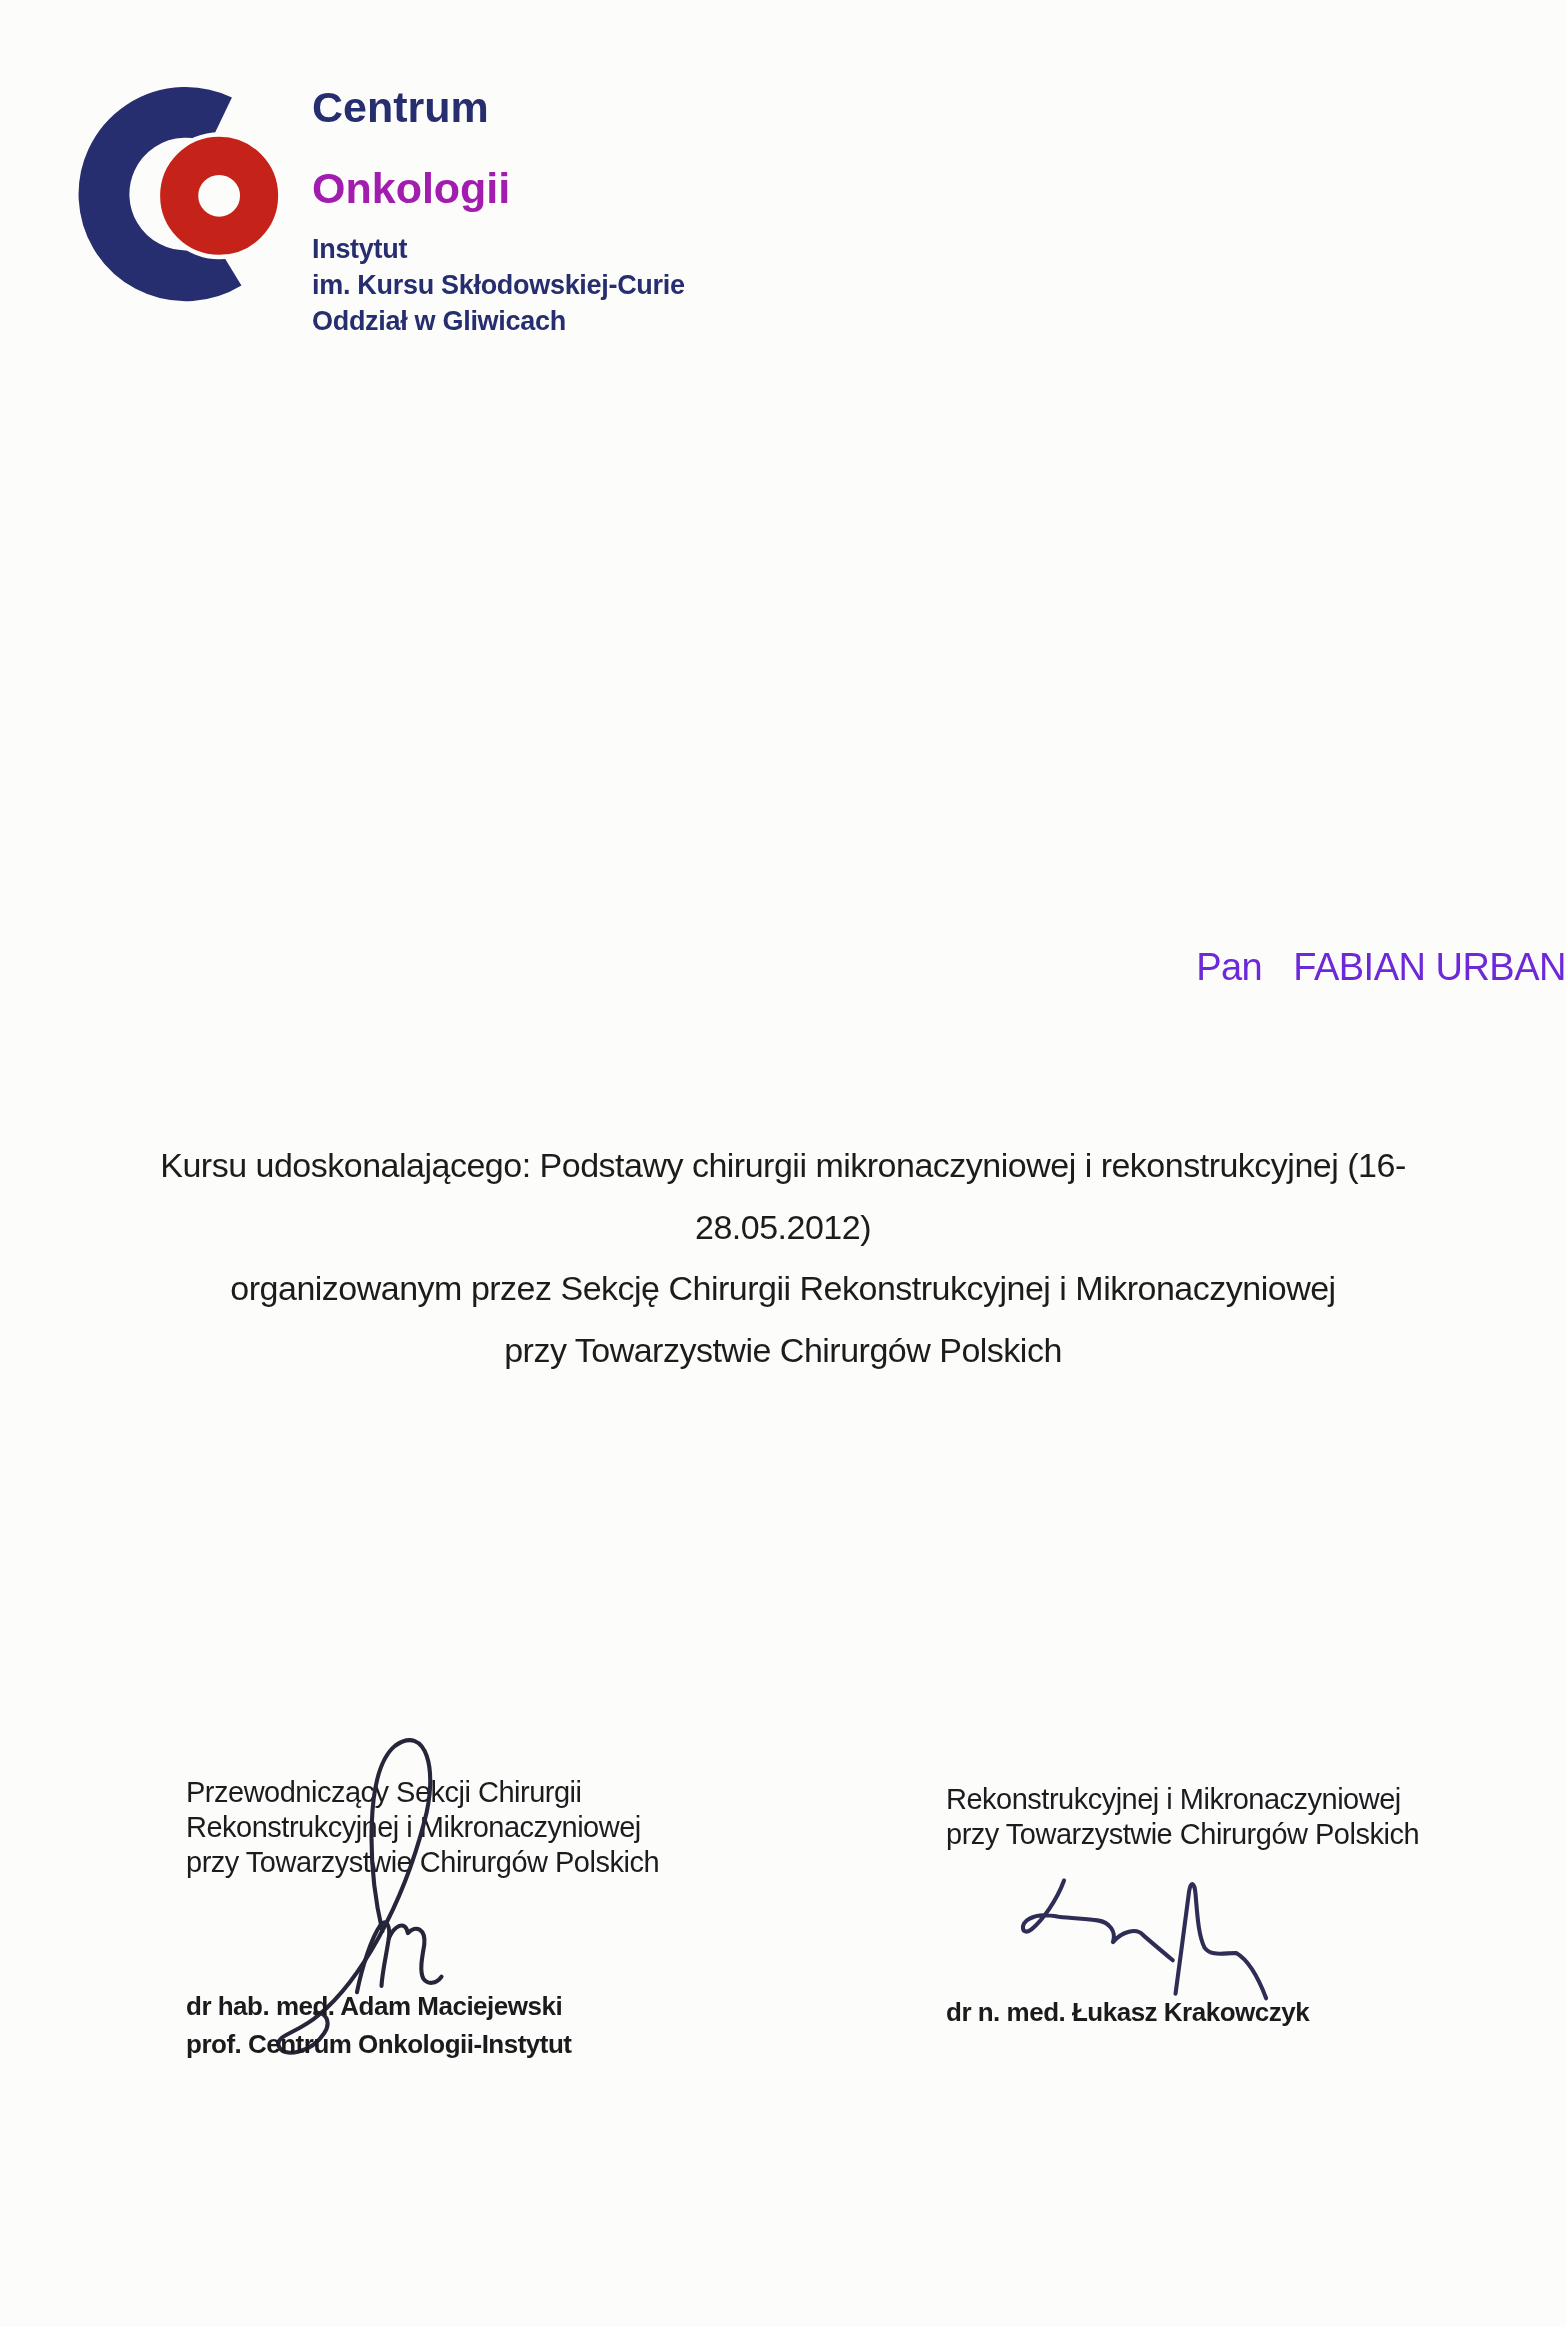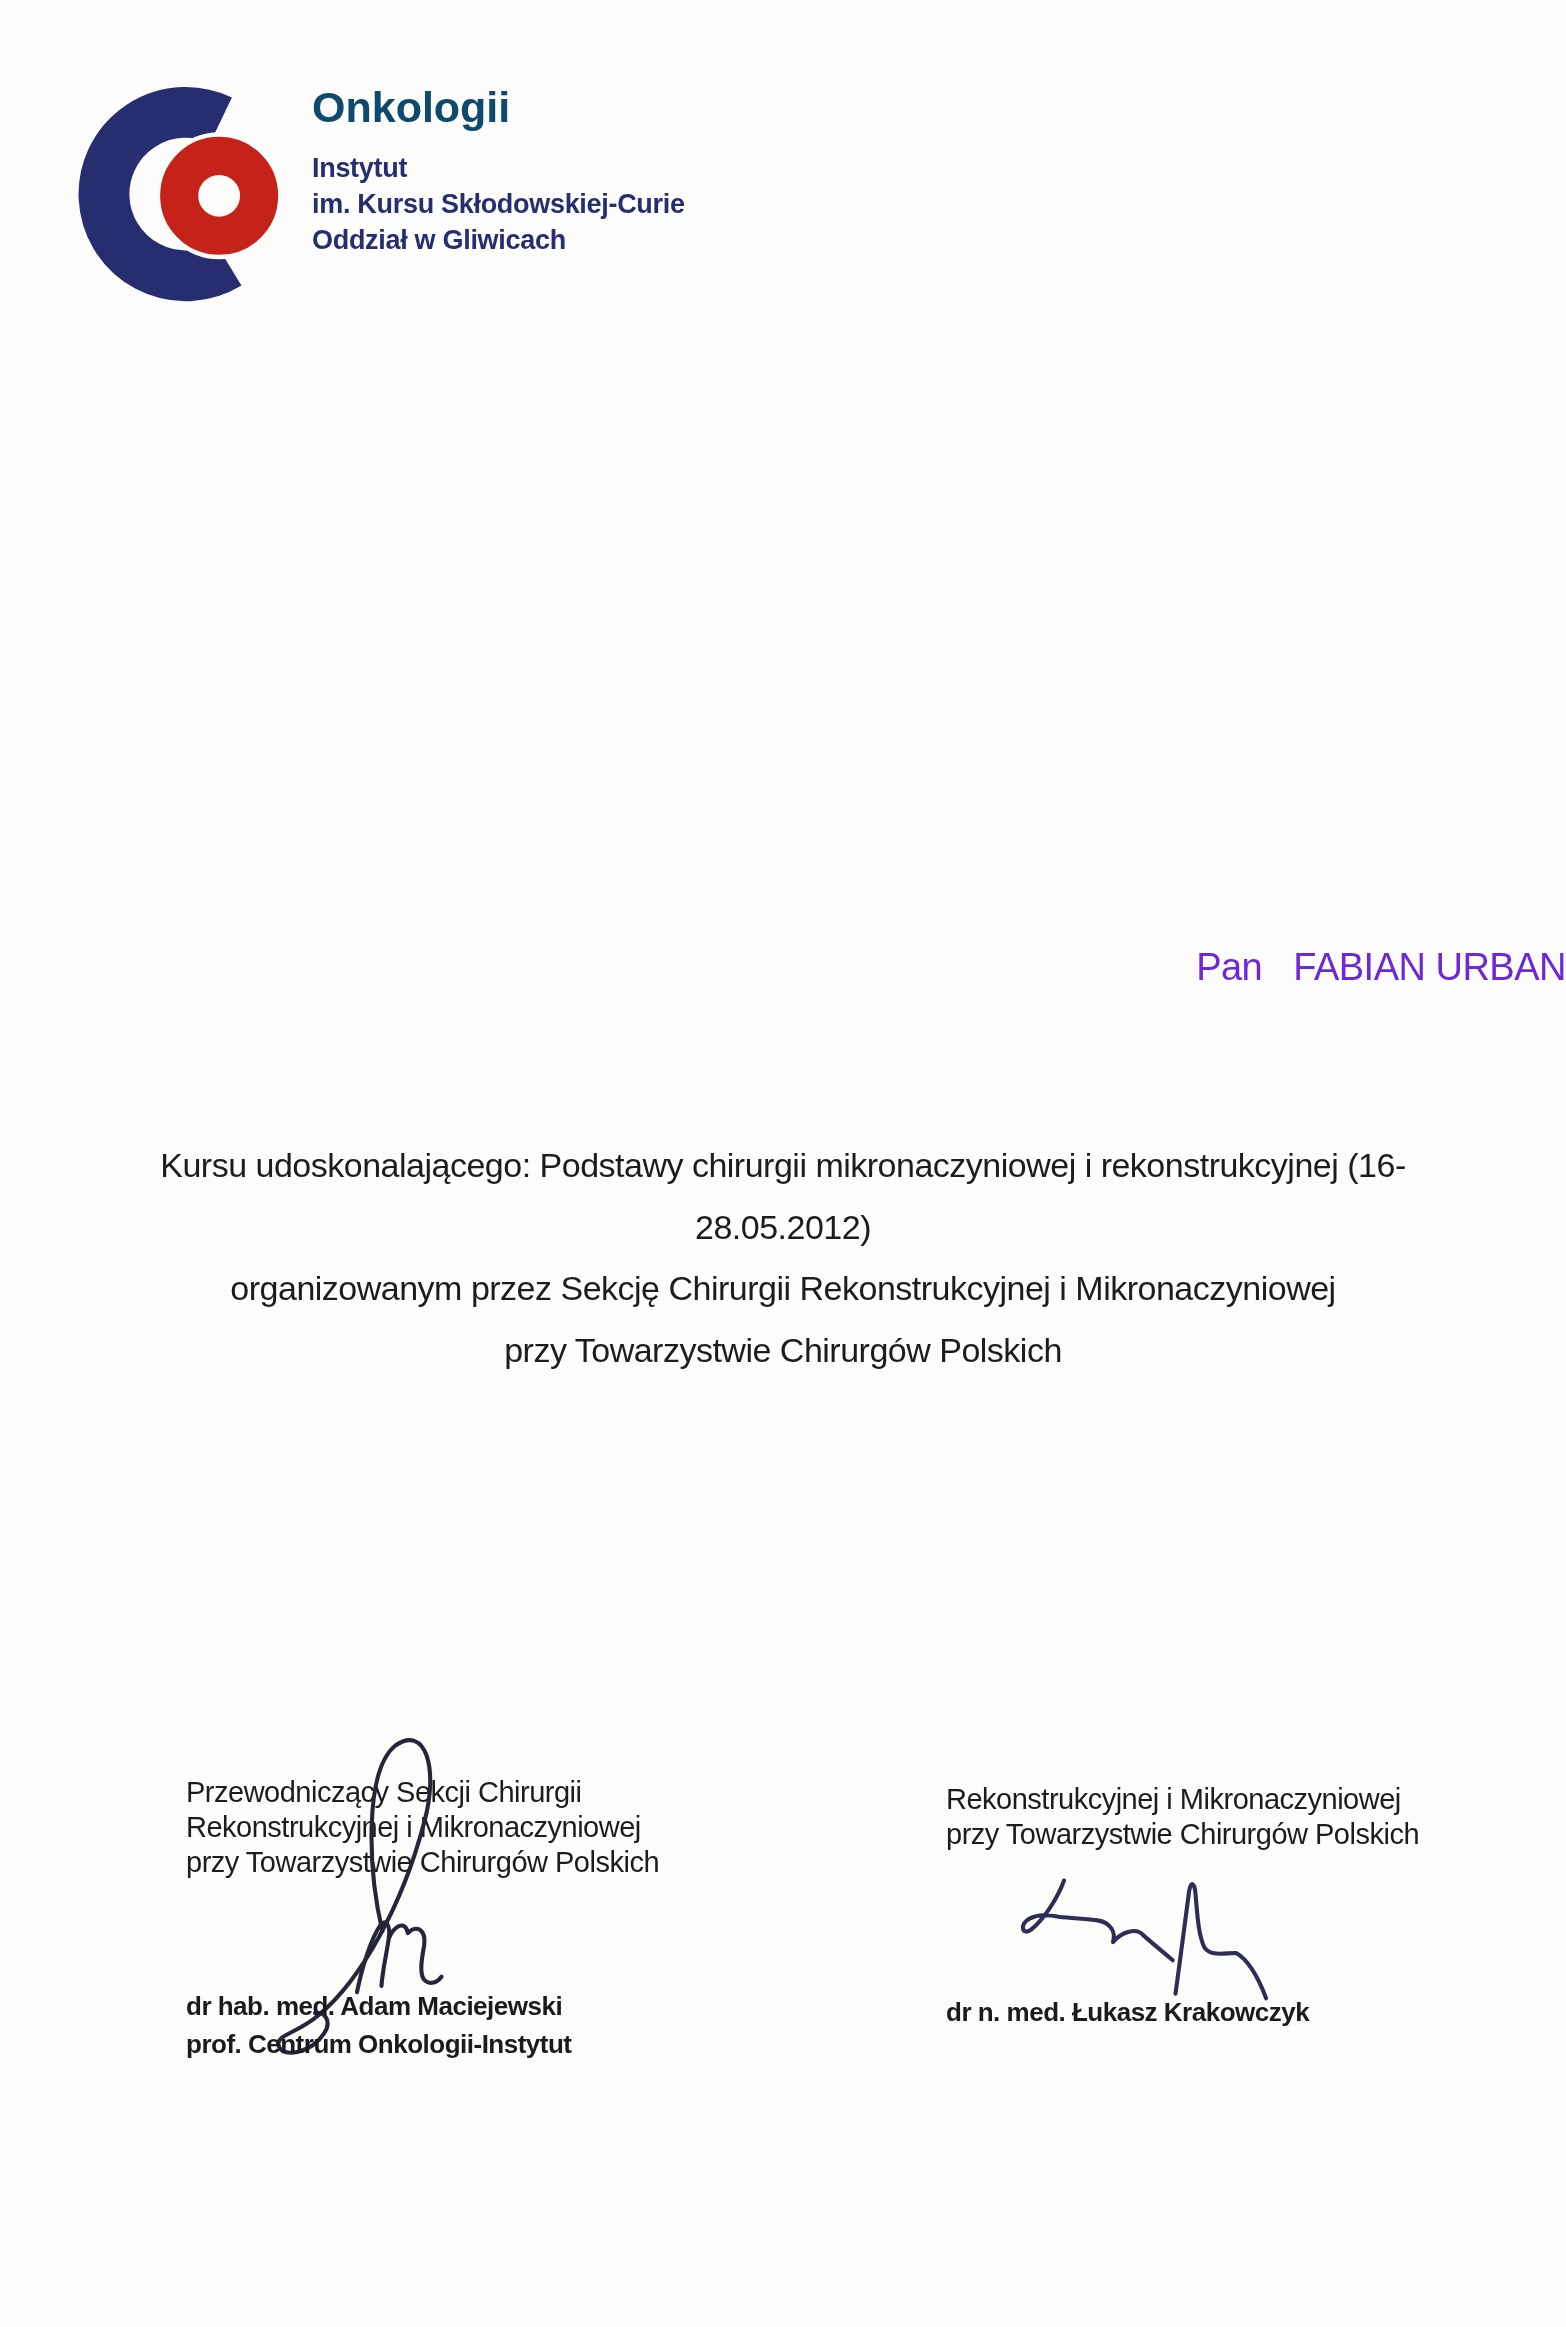--- a/index.html
+++ b/index.html
@@ -32,21 +32,21 @@
     top: 80px;
     line-height: 1;
   }
   .logo-big {
     font-size: 43px;
     font-weight: 700;
     line-height: 55px;
     letter-spacing: 0px;
   }
   .logo-navy { color: #272e70; }
-  .logo-red  { color: #0c4a6e; }
+  .logo-red  { color: #a21caf; margin-top: 26px; }
   #logo-sub {
     margin-top: 14.5px;
   }
   .logo-small {
     font-size: 27px;
     font-weight: 700;
     line-height: 36px;
     color: #272e70;
     letter-spacing: -0.3px;
   }
@@ -145,20 +145,21 @@
   <svg id="logo-mark" viewBox="0 0 260 280" xmlns="http://www.w3.org/2000/svg">
 
     <path d="M 163 54 A 90 90 0 1 0 171 212" fill="none" stroke="#272e70" stroke-width="56" stroke-linecap="butt"></path>
 
     <circle cx="161" cy="137" r="70" fill="#fcfcfb"></circle>
 
     <circle cx="161" cy="137" r="44" fill="none" stroke="#c52219" stroke-width="42"></circle>
   </svg>
 
   <div id="logo-text">
+    <div class="logo-big logo-navy">Centrum</div>
     <div class="logo-big logo-red">Onkologii</div>
     <div id="logo-sub">
       <div class="logo-small">Instytut</div>
       <div class="logo-small">im. Kursu Skłodowskiej-Curie</div>
       <div class="logo-small">Oddział w Gliwicach</div>
     </div>
   </div>
 
 
   <div id="recipient-row">

